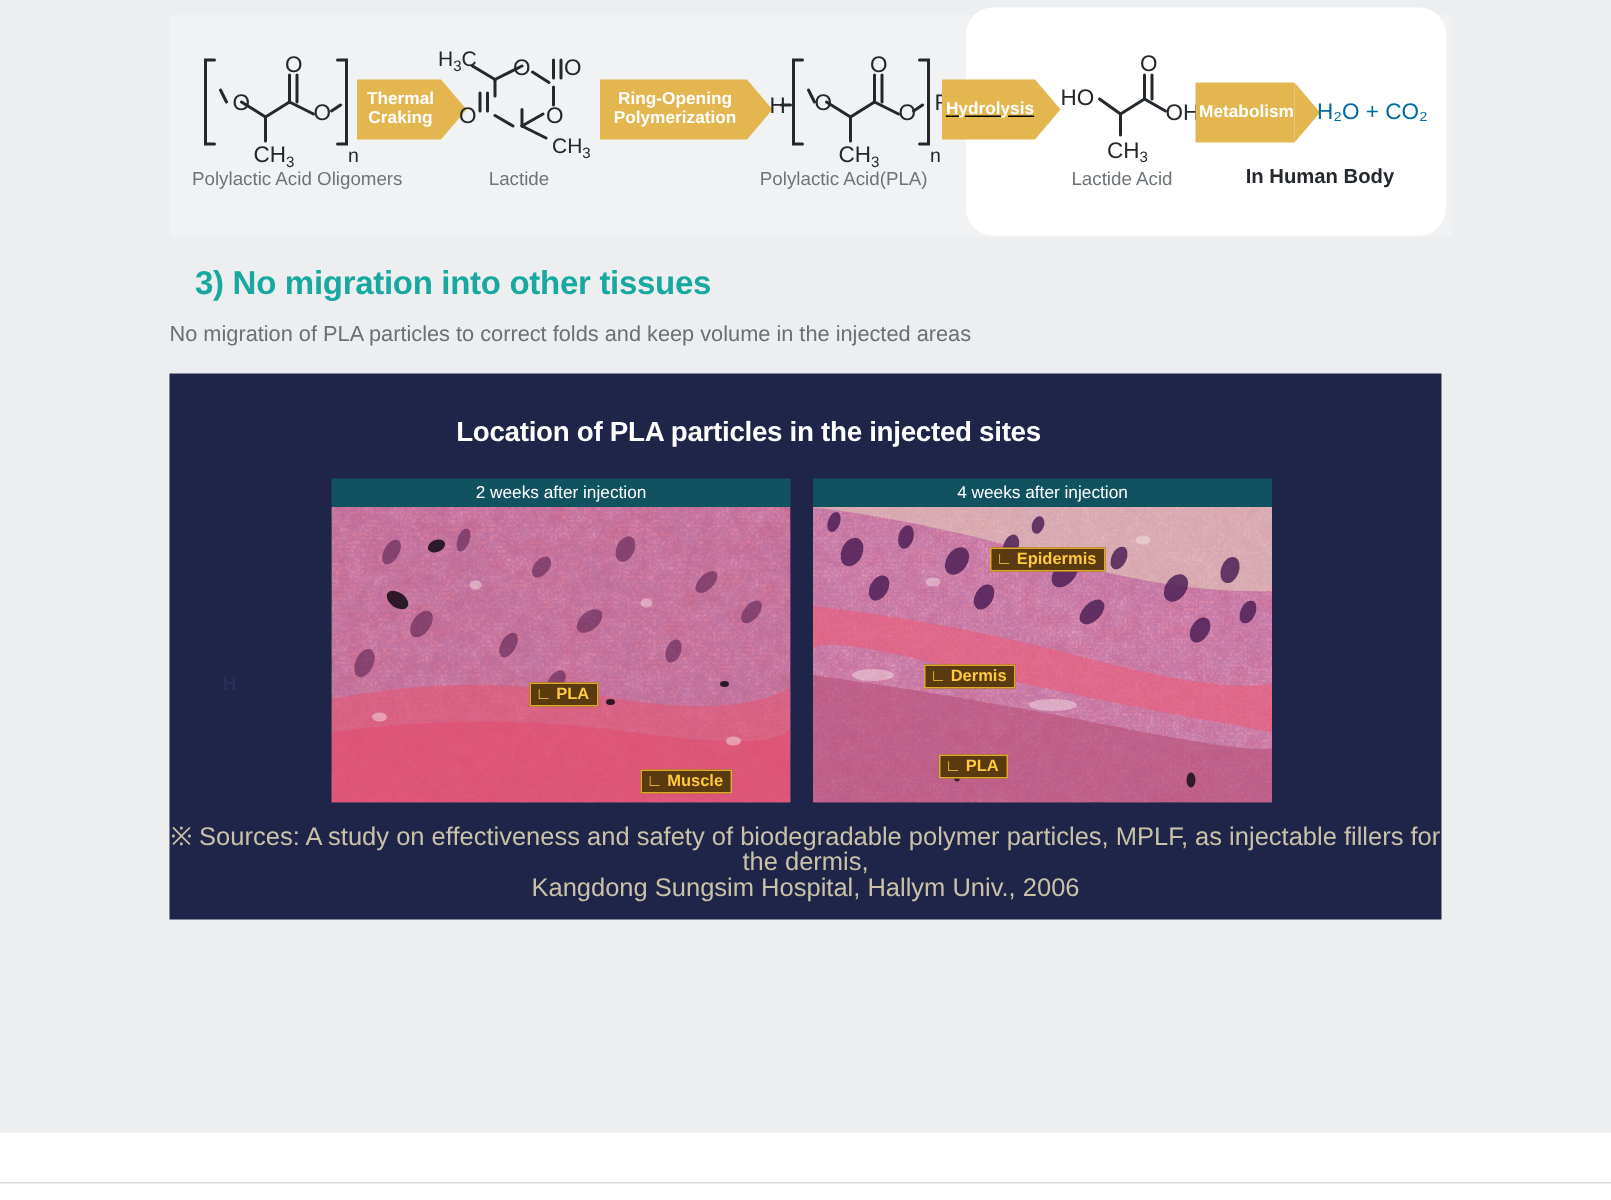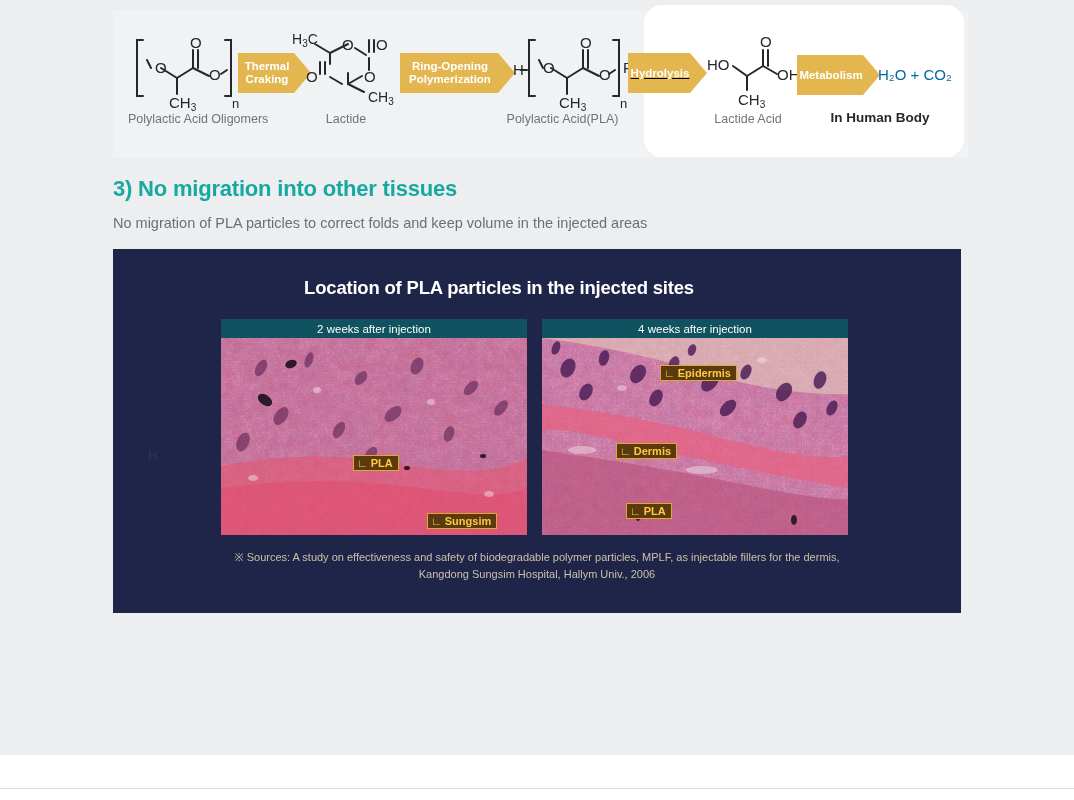--- a/index.html
+++ b/index.html
@@ -47,21 +47,21 @@
     color:#ffffff;font-size:11.5px;line-height:13px;font-weight:bold;
     text-align:center;white-space:pre-line;
   }
 
   .formula{
     position:absolute;font-size:15px;color:#0369a1;white-space:nowrap;
   }
 
   
   .sec-head{
-    position:absolute;left:113px;top:176px;
+    position:absolute;left:130px;top:176px;
     font-size:22px;font-weight:bold;color:#17a8a0;letter-spacing:-.2px;
   }
   .sec-sub{
     position:absolute;left:113px;top:215px;
     font-size:14.5px;color:#6b7074;
   }
 
   
   .panel{
     position:absolute;left:113px;top:249px;width:848px;height:364px;
@@ -92,21 +92,21 @@
   .tag{
     position:absolute;background:#5a3b10;border:1px solid #e0a92b;
     color:#ffc940;font-size:11px;font-weight:bold;
     padding:1px 5px 1px 3px;white-space:nowrap;
     display:flex;align-items:center;gap:3px;line-height:12px;
   }
   .tag .ang{display:inline-block;}
 
   .src{
     position:absolute;left:0;top:300px;width:848px;text-align:center;
-    color:#c9c2a8;font-size:11px;line-height:17px;
+    color:#c9c2a8;font-size:17px;line-height:17px;
   }
 
   
   .footer-band{
     position:absolute;left:0;top:755px;width:1074px;height:45px;background:#ffffff;
   }
   .footer-rule{
     position:absolute;left:0;top:788px;width:1074px;height:1px;background:#d9dbdd;
   }
 </style>
@@ -309,21 +309,21 @@
             <ellipse cx="32" cy="140" rx="5" ry="3"></ellipse>
             <ellipse cx="268" cy="156" rx="5" ry="3"></ellipse>
           </g>
         </svg>
         <div class="tag" style="left:132px;top:117px;">
           <span class="ang">∟</span>
           <span>PLA</span>
         </div>
         <div class="tag" style="left:206px;top:175px;">
           <span class="ang">∟</span>
-          <span>Sungsim</span>
+          <span>Muscle</span>
         </div>
       </div>
     </div>
 
     <div class="fig right">
       <div class="fig-cap">4 weeks after injection</div>
       <div class="fig-img">
         <svg class="tex" viewBox="0 0 306 197" preserveAspectRatio="none">
           <defs>
             <filter id="gr2">

